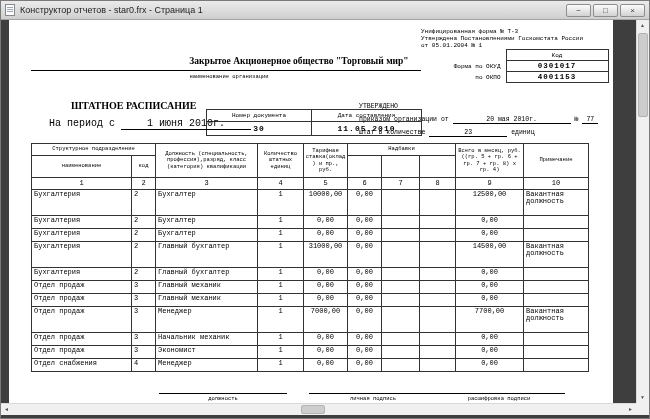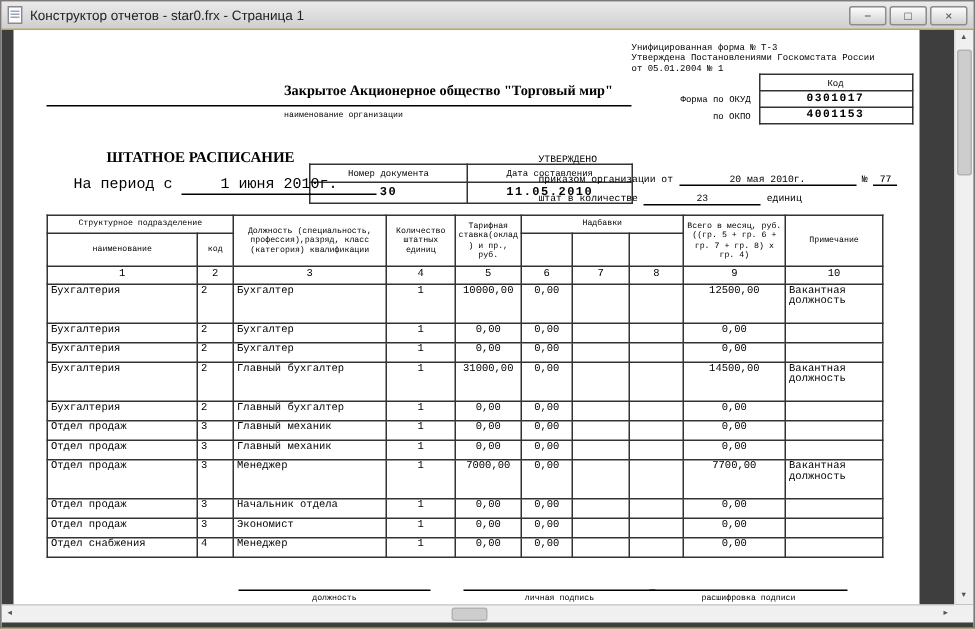--- a/index.html
+++ b/index.html
@@ -332,21 +332,21 @@
               <td class="num">7000,00</td>
               <td class="num">0,00</td>
               <td class="num"></td>
               <td class="num"></td>
               <td class="num">7700,00</td>
               <td>Вакантная должность</td>
             </tr>
             <tr>
               <td>Отдел продаж</td>
               <td>3</td>
-              <td>Начальник отдела</td>
+              <td>Начальник механик</td>
               <td class="ctr">1</td>
               <td class="num">0,00</td>
               <td class="num">0,00</td>
               <td class="num"></td>
               <td class="num"></td>
               <td class="num">0,00</td>
               <td></td>
             </tr>
             <tr>
               <td>Отдел продаж</td>

